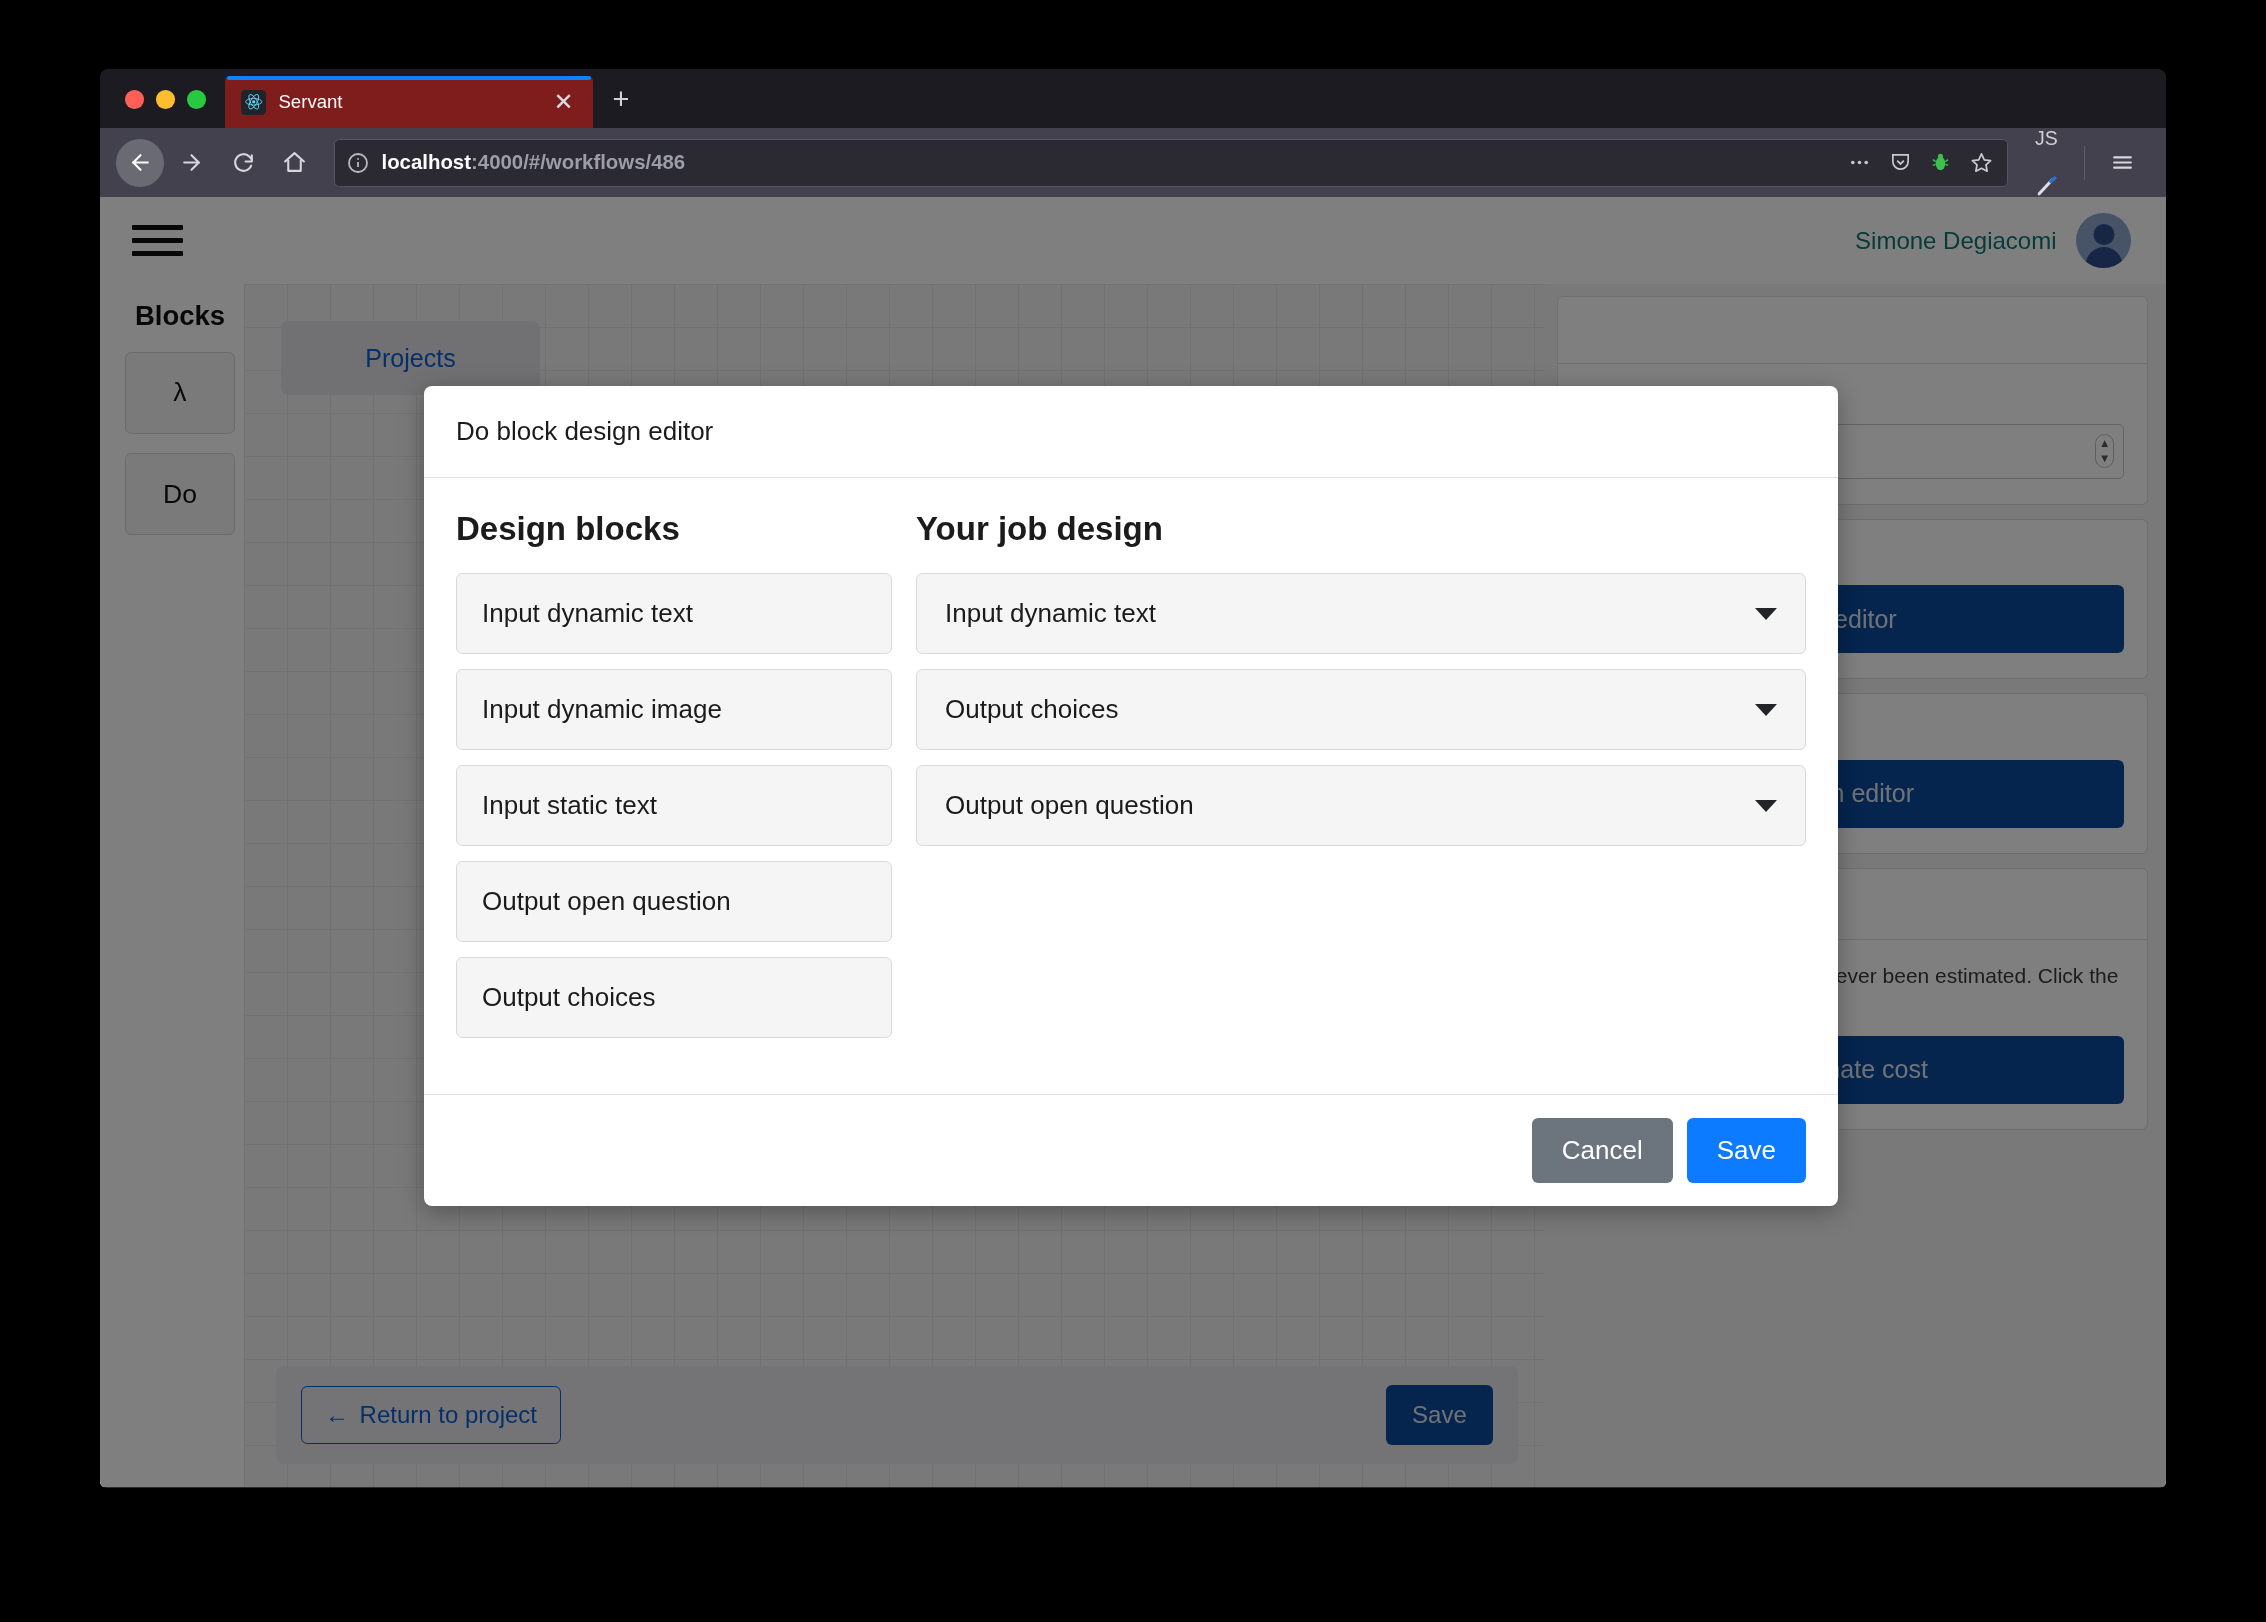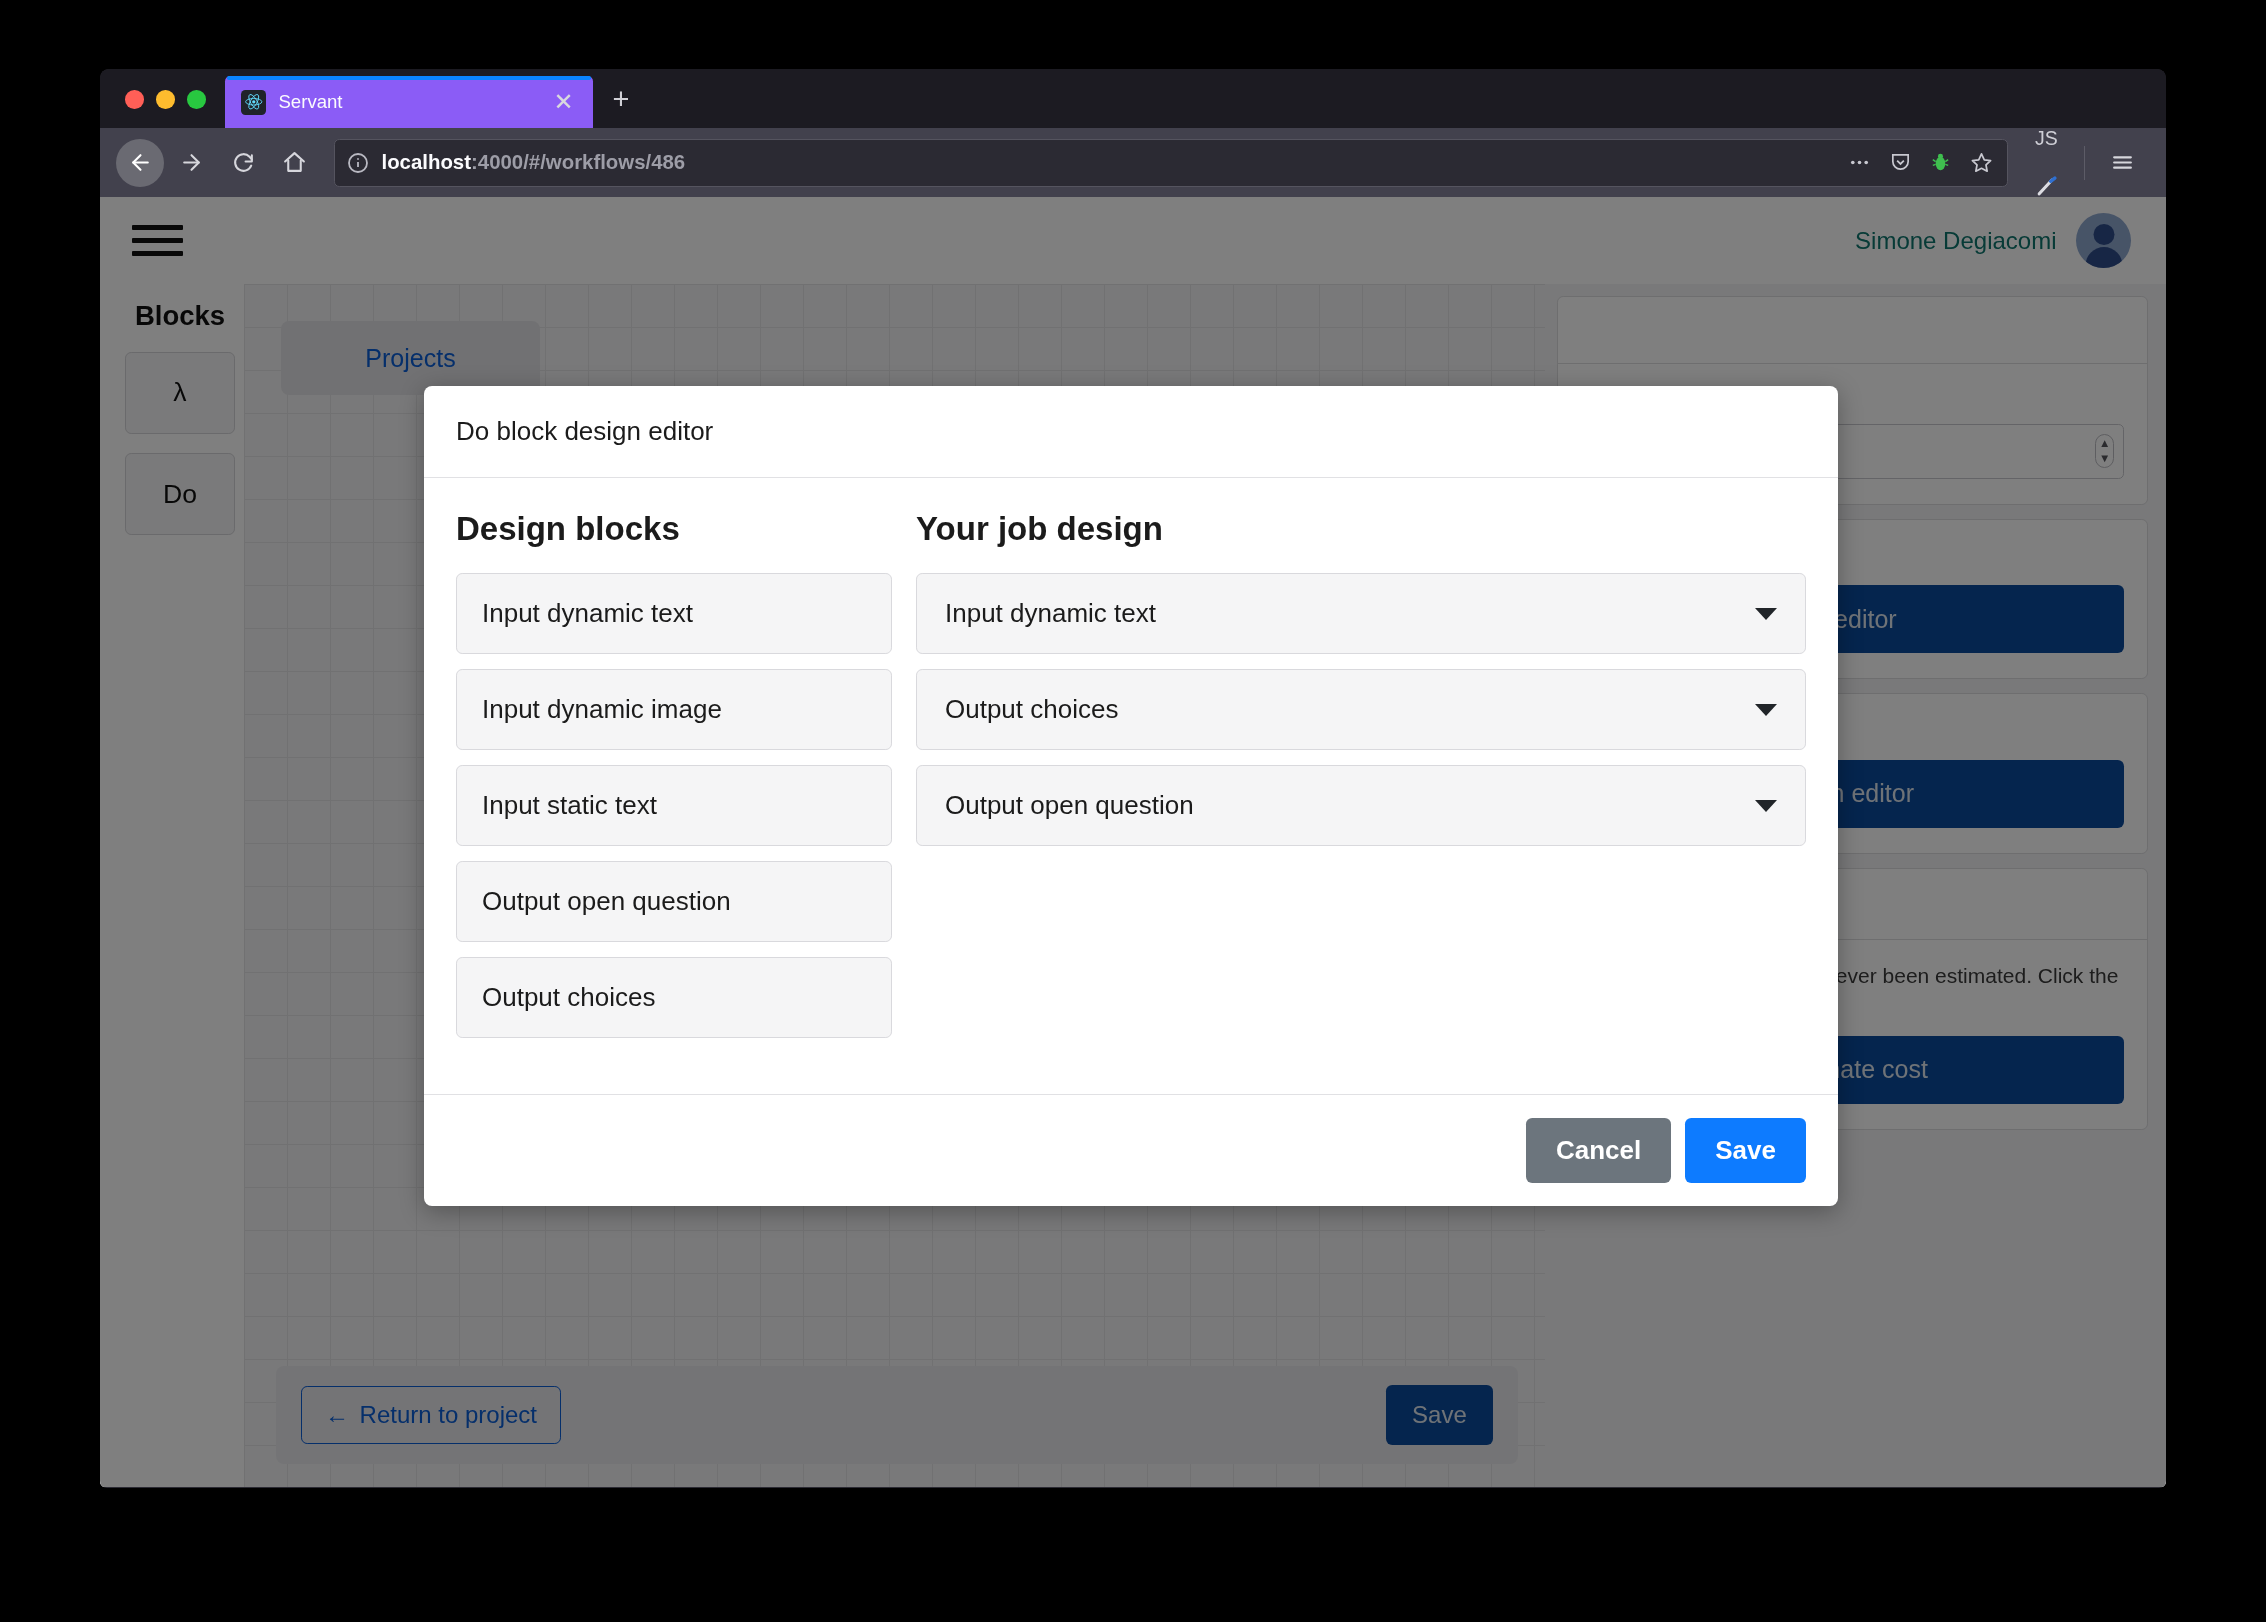--- a/index.html
+++ b/index.html
@@ -34,21 +34,21 @@
     padding: 0 19.5px 19.5px 25px;
   }
   .traffic-dot { width: 18.6px; height: 18.6px; border-radius: 50%; }
   .tl-close { background: #ff5f57; }
   .tl-min   { background: #febc2e; }
   .tl-max   { background: #28c840; }
 
   #tab-active {
     position: relative;
     width: 368px; height: 52px;
-    background: #8b5cf6;
+    background: #7f1d1d;
     border-radius: 5.3px 5.3px 0 0;
     display: flex; align-items: center;
     padding: 0 12.4px 0 16px;
     gap: 12.4px;
   }
   #tab-active::before {
     content: "";
     position: absolute;
     left: 1.8px; right: 1.8px; top: 0;
     height: 3.5px;
@@ -389,21 +389,20 @@
     justify-content: flex-end;
     gap: 14px;
   }
   .modal-btn {
     border: none;
     border-radius: 6.2px;
     font-size: 26px;
     padding: 17px 30px;
     color: #fff;
     font-family: inherit;
-    font-weight: bold;
   }
   .btn-cancel { background: #6c757d; }
   .btn-save { background: #0d7bff; }
 </style>
 </head>
 <body>
 
 <div id="browser-window">
 
   <div id="tab-strip">

